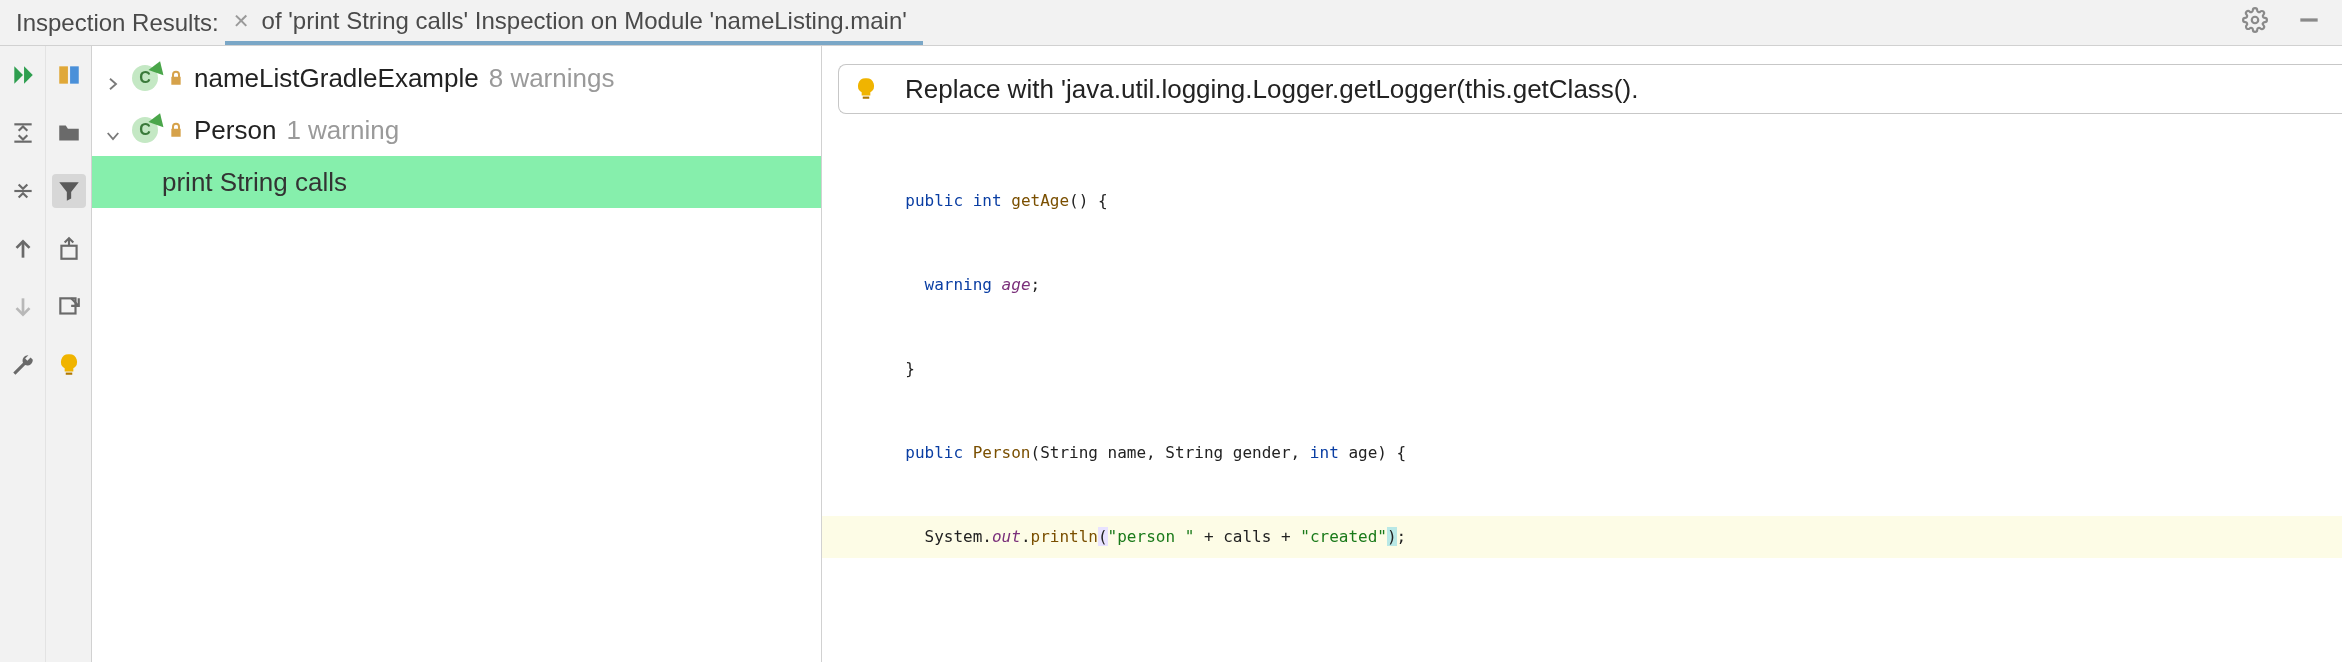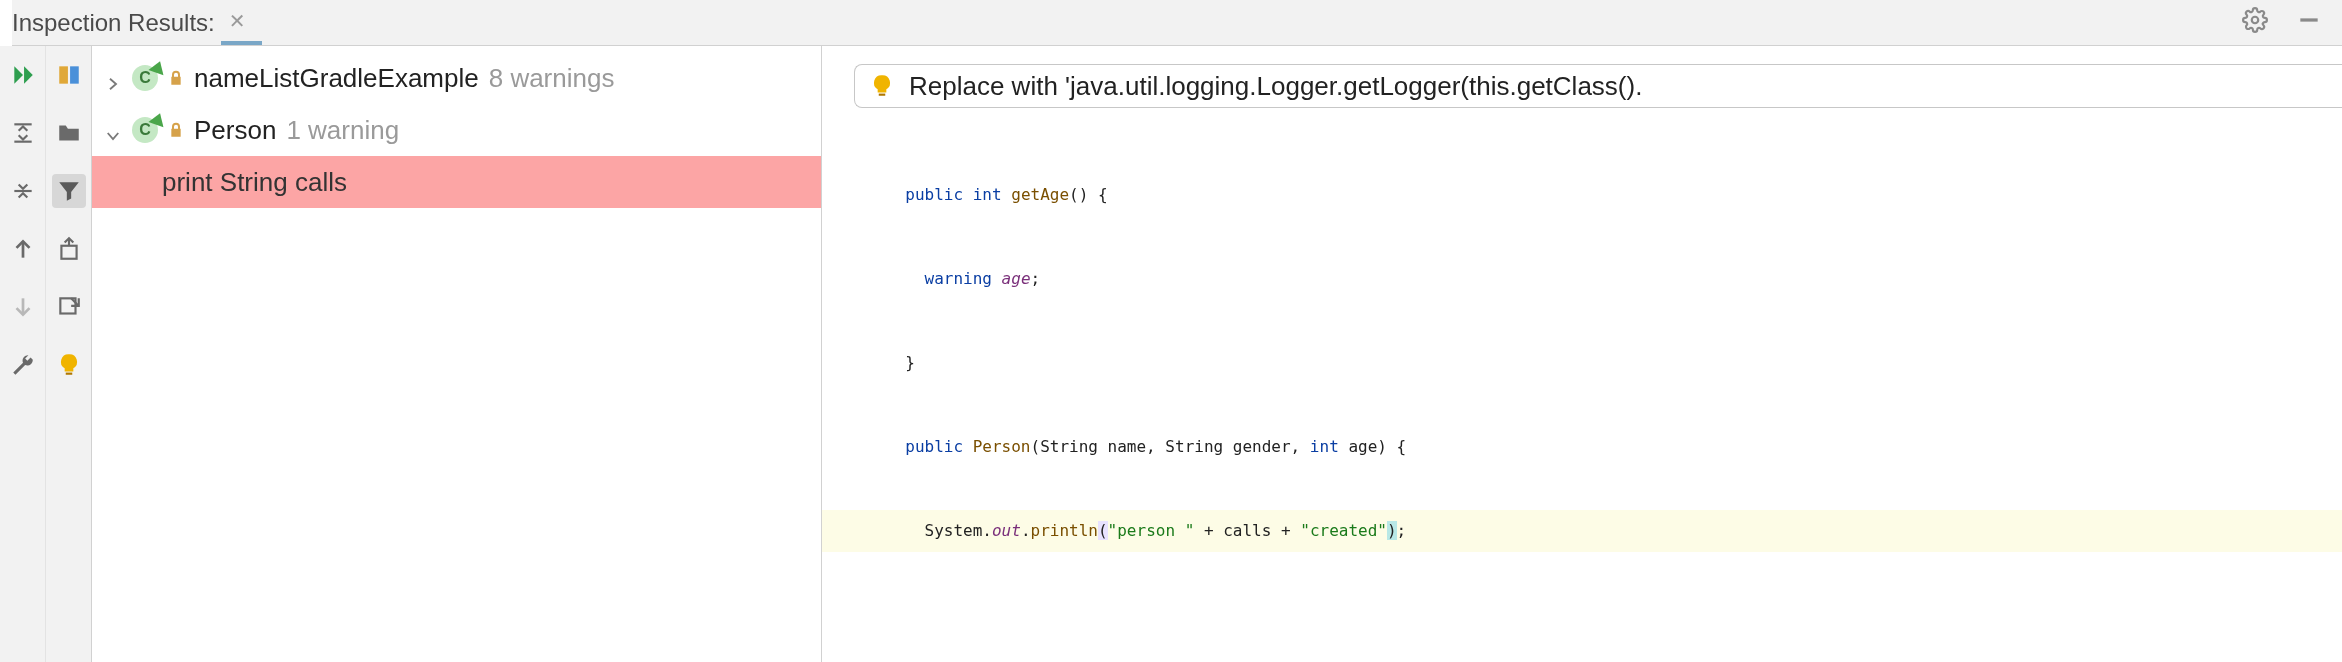--- a/index.html
+++ b/index.html
@@ -1,54 +1,54 @@
 <!DOCTYPE html>
 <html><head>
 <meta charset="utf-8">
 <style>
   * { box-sizing: border-box; margin: 0; padding: 0; }
   html, body { width: 100%; height: 100%; font-family: "Segoe UI", Arial, sans-serif; background: #fff; color: #222; }
   body { display: flex; flex-direction: column; width: 2342px; height: 662px; overflow: hidden; }
 
   
-  .header { display: flex; align-items: center; height: 46px; background: #f2f2f2; border-bottom: 1px solid #d1d1d1; font-size: 24px; color: #4a4a4a; padding-left: 0; margin-left: 12px; }
+  .header { display: flex; align-items: center; height: 46px; background: #f2f2f2; border-bottom: 1px solid #d1d1d1; font-size: 24px; color: #4a4a4a; padding-left: 16px; }
   .header-title-text { white-space: nowrap; }
   .header-tab { display: flex; align-items: center; gap: 12px; padding: 0 16px 0 8px; height: 100%; border-bottom: 4px solid #7aa7c7; margin-left: 6px; }
   .header-tab .close-x { color: #9a9a9a; font-size: 20px; }
   .header-spacer { flex: 1; }
   .header-icons { display: flex; align-items: center; gap: 28px; padding-right: 20px; color: #8a8a8a; }
   .header-icons svg { width: 26px; height: 26px; }
 
   
   .body { flex: 1; display: flex; min-height: 0; }
 
   
   .toolbar-col { width: 46px; background: #f2f2f2; display: flex; flex-direction: column; align-items: center; padding-top: 12px; gap: 24px; border-right: 1px solid #e3e3e3; }
   .toolbar-col.col2 { border-right: 1px solid #d1d1d1; }
   .tbtn { width: 34px; height: 34px; display: flex; align-items: center; justify-content: center; border-radius: 4px; }
   .tbtn.active { background: #d7d7d7; }
   .tbtn svg { width: 26px; height: 26px; }
 
   
   .tree { flex: 0 0 730px; display: flex; flex-direction: column; font-size: 26px; color: #333; border-right: 1px solid #d1d1d1; padding-top: 6px; }
   .tree-row { display: flex; align-items: center; height: 52px; padding-left: 12px; gap: 10px; }
-  .tree-row.selected { background: #fca5a5; }
+  .tree-row.selected { background: #86efac; }
   .chev { width: 18px; height: 18px; }
   .chev svg { width: 18px; height: 18px; stroke: #7a7a7a; }
   .cls-icon { position: relative; width: 26px; height: 26px; border-radius: 50%; background: #c4e8c4; display: flex; align-items: center; justify-content: center; font-size: 16px; font-weight: bold; color: #3a7a3a; }
   .cls-icon .arrow { position: absolute; top: -4px; right: -8px; width: 0; height: 0; border-left: 8px solid transparent; border-right: 8px solid transparent; border-bottom: 12px solid #4aa64a; transform: rotate(20deg); }
   .lock-icon svg { width: 16px; height: 18px; fill: #d6a24a; }
   .node-name { color: #222; }
   .node-count { color: #9a9a9a; }
   .row-leaf { padding-left: 70px; }
 
   
   .right { flex: 1; display: flex; flex-direction: column; min-width: 0; }
   .right-top-gap { height: 18px; background: #fff; }
-  .suggest-bar { display: flex; align-items: center; margin: 0 0 0 32px; height: 44px; border: 1px solid #c7c7c7; border-right: none; border-top-left-radius: 8px; border-bottom-left-radius: 8px; background: #fff; padding: 0 14px; gap: 14px; font-size: 26px; color: #222; white-space: nowrap; overflow: hidden; }
+  .suggest-bar { display: flex; align-items: center; margin: 0 0 0 16px; height: 50px; border: 1px solid #c7c7c7; border-right: none; border-top-left-radius: 8px; border-bottom-left-radius: 8px; background: #fff; padding: 0 14px; gap: 26px; font-size: 26px; color: #222; white-space: nowrap; overflow: hidden; }
   .bulb { width: 26px; height: 26px; }
 
   .code-area { flex: 1; padding: 24px 0 0 40px; font-family: "Menlo", "Consolas", monospace; font-size: 16px; line-height: 42px; position: relative; white-space: pre; overflow: hidden; }
   .code-line { position: relative; padding-left: 24px; }
   .code-line.hl { background: #fdfce6; }
   .hl-left-stripe { position: absolute; left: -40px; top: 0; bottom: 0; width: 40px; background: #fdfce6; }
   .kw   { color: #0a3ea3; }
   .mth  { color: #7a4f00; }
   .fld  { color: #7a2f7a; font-style: italic; }
   .str  { color: #1a7a1a; }
@@ -56,20 +56,21 @@
   .caretbg { background: #b8e8e6; }
 
 </style>
 </head>
 <body>
 
 <div class="header">
   <span class="header-title-text">Inspection Results:</span>
   <div class="header-tab">
     <span class="close-x">✕</span>
+    <span>of 'print String calls' Inspection on Module 'nameListing.main'</span>
   </div>
   <div class="header-spacer"></div>
   <div class="header-icons">
     <span>
       <svg viewBox="0 0 24 24" fill="none" stroke="#8a8a8a" stroke-width="2">
           <circle cx="12" cy="12" r="3"></circle>
           <path d="M19.4 15a1.7 1.7 0 0 0 .34 1.87l.06.06a2 2 0 1 1-2.83 2.83l-.06-.06a1.7 1.7 0 0 0-1.87-.34 1.7 1.7 0 0 0-1 1.56V21a2 2 0 1 1-4 0v-.09a1.7 1.7 0 0 0-1-1.56 1.7 1.7 0 0 0-1.87.34l-.06.06a2 2 0 1 1-2.83-2.83l.06-.06a1.7 1.7 0 0 0 .34-1.87 1.7 1.7 0 0 0-1.56-1H3a2 2 0 1 1 0-4h.09a1.7 1.7 0 0 0 1.56-1 1.7 1.7 0 0 0-.34-1.87l-.06-.06a2 2 0 1 1 2.83-2.83l.06.06a1.7 1.7 0 0 0 1.87.34H9a1.7 1.7 0 0 0 1-1.56V3a2 2 0 1 1 4 0v.09a1.7 1.7 0 0 0 1 1.56 1.7 1.7 0 0 0 1.87-.34l.06-.06a2 2 0 1 1 2.83 2.83l-.06.06a1.7 1.7 0 0 0-.34 1.87V9a1.7 1.7 0 0 0 1.56 1H21a2 2 0 1 1 0 4h-.09a1.7 1.7 0 0 0-1.56 1z"></path>
         </svg>
     </span>
     <span>

